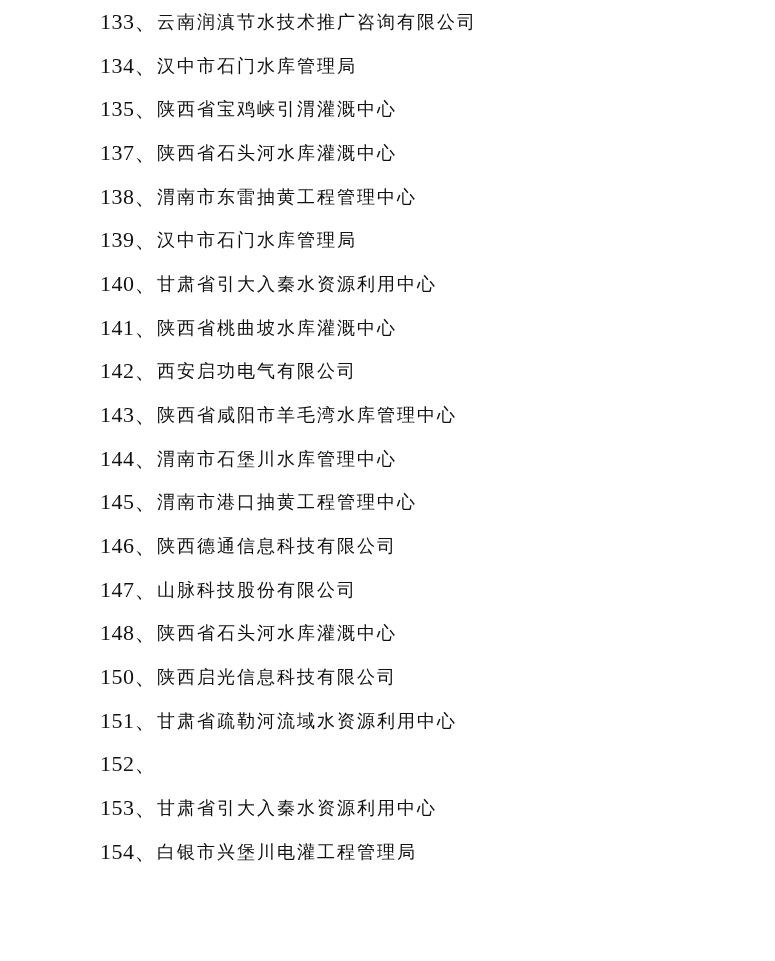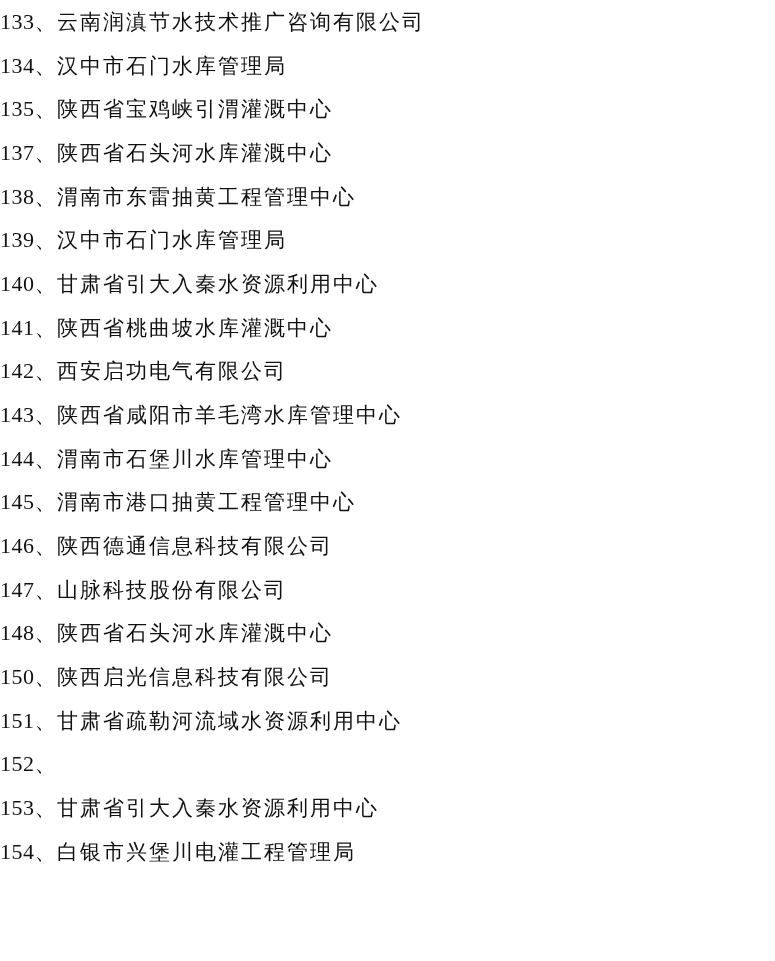--- a/index.html
+++ b/index.html
@@ -20,31 +20,32 @@
     position: absolute;
     top: 0;
     left: 0;
     right: 0;
     bottom: 0;
   }
   .row {
     height: 43.68px;
     display: flex;
     align-items: center;
+    padding-left: 100px;
     white-space: nowrap;
   }
   .num {
     display: inline-block;
     min-width: 55px;
     font-size: 22px;
     letter-spacing: 0.5px;
   }
   .name {
     display: inline-block;
-    font-size: 21px;
+    font-size: 18px;
     letter-spacing: 2px;
   }
 </style>
 </head>
 <body>
 
 <div class="page">
   <div class="list">
 
     <div class="row">

